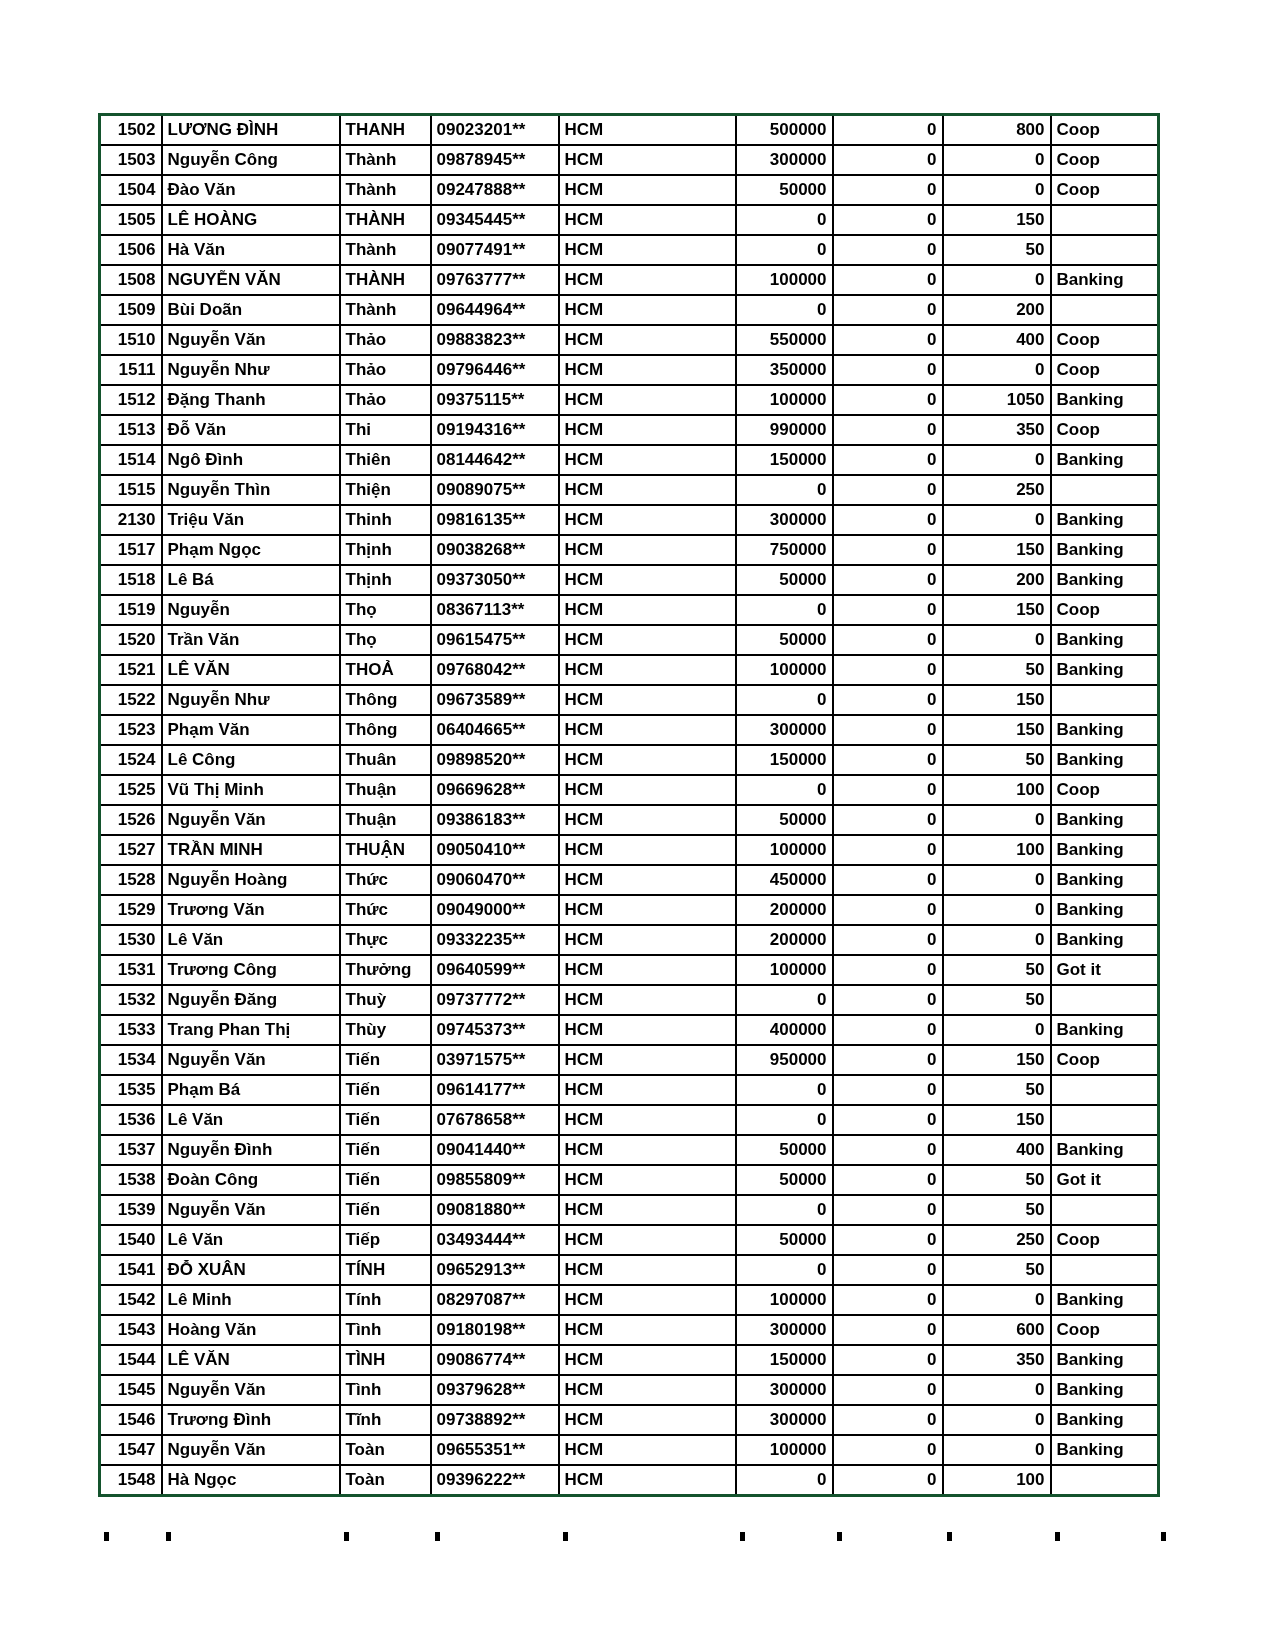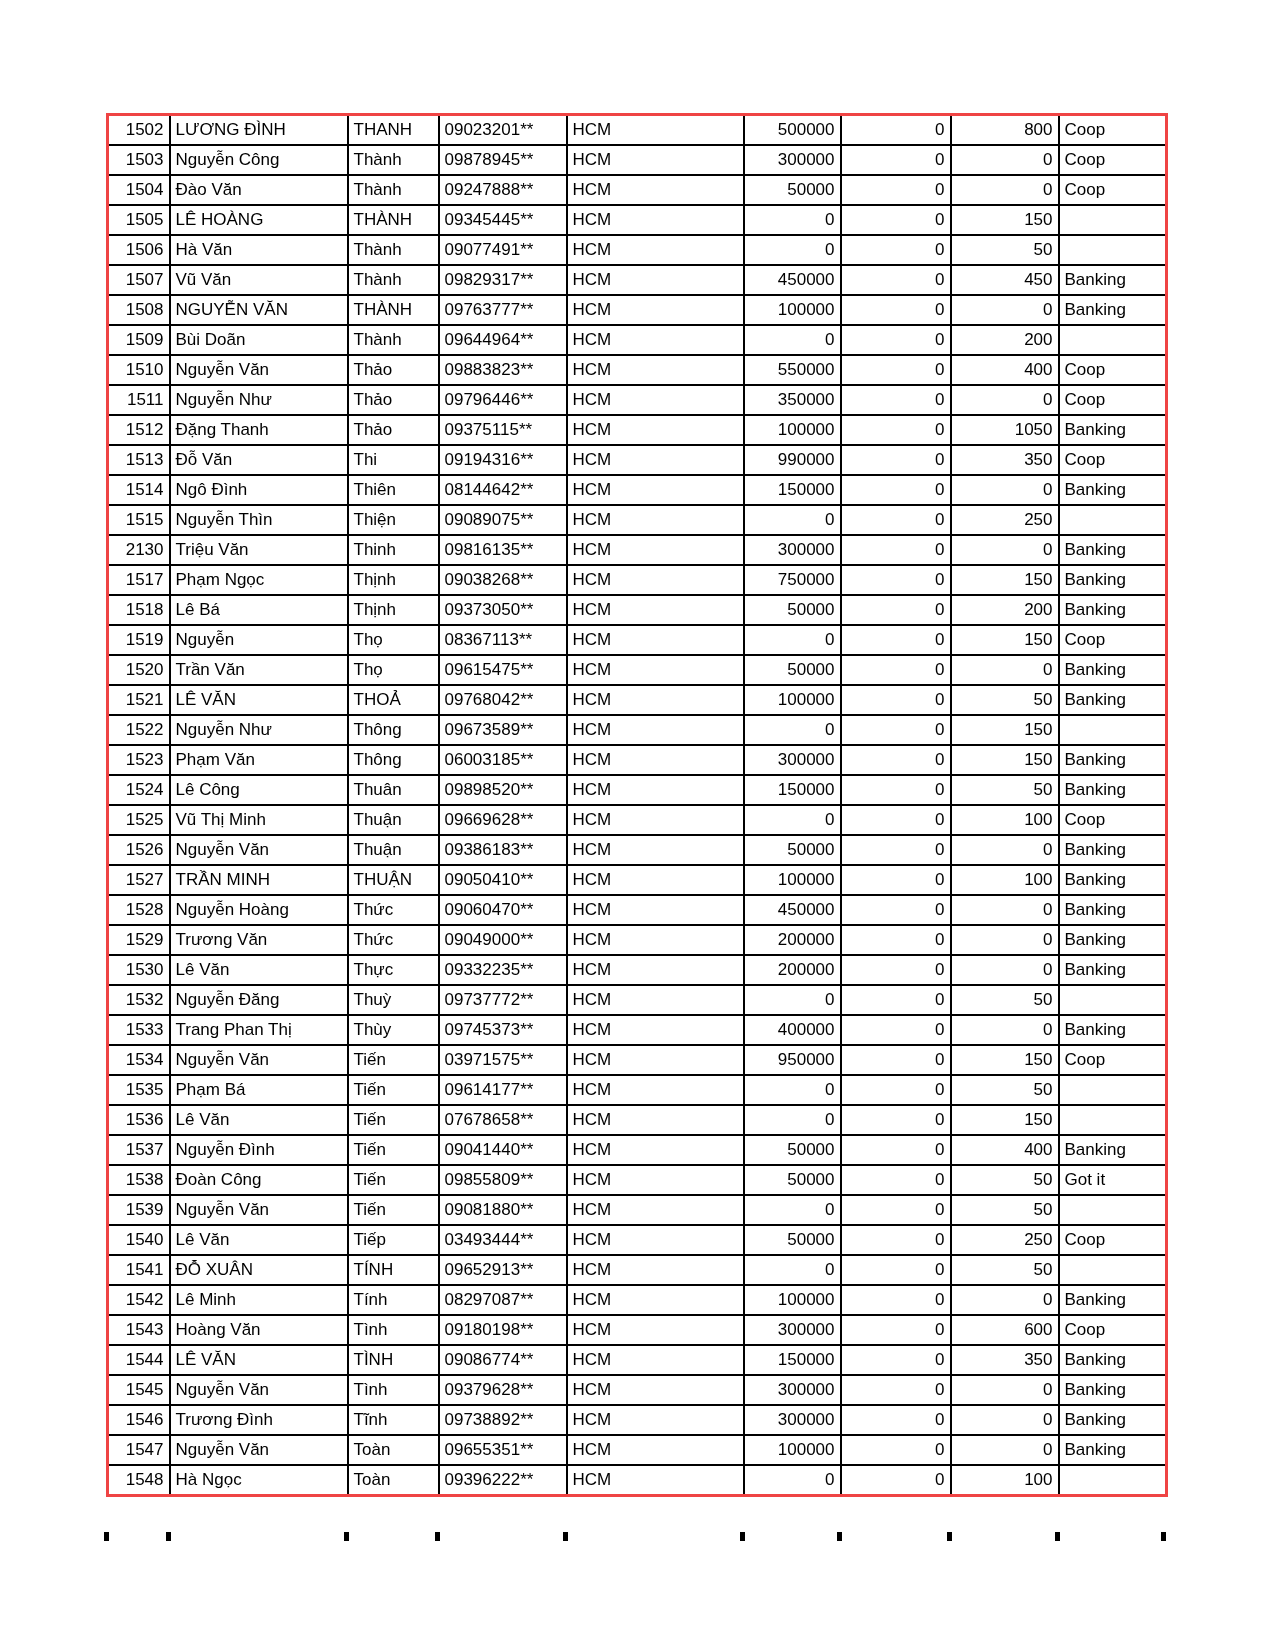--- a/index.html
+++ b/index.html
@@ -8,26 +8,27 @@
   }
   body {
     width: 1275px;
     height: 1650px;
     position: relative;
     background: #ffffff;
     font-family: "Liberation Sans", sans-serif;
   }
   .sheet-table {
     position: absolute;
-    left: 106px;
+    left: 98px;
     top: 113px;
     width: 1059px;
     border-collapse: collapse;
     table-layout: fixed;
-    border: 3px solid #ef4444;
+    border: 3px solid #14532d;
+    font-weight: bold;
   }
   .sheet-table td {
     border: 2px solid #000000;
     height: 28px;
     padding: 0 5px;
     font-size: 17px;
     line-height: 1.1;
     color: #000000;
     vertical-align: middle;
     white-space: nowrap;
@@ -120,31 +121,20 @@
         <td>Hà Văn</td>
         <td>Thành</td>
         <td>09077491**</td>
         <td>HCM</td>
         <td>0</td>
         <td>0</td>
         <td>50</td>
         <td></td>
       </tr>
       <tr>
-        <td>1507</td>
-        <td>Vũ Văn</td>
-        <td>Thành</td>
-        <td>09829317**</td>
-        <td>HCM</td>
-        <td>450000</td>
-        <td>0</td>
-        <td>450</td>
-        <td>Banking</td>
-      </tr>
-      <tr>
         <td>1508</td>
         <td>NGUYỄN VĂN</td>
         <td>THÀNH</td>
         <td>09763777**</td>
         <td>HCM</td>
         <td>100000</td>
         <td>0</td>
         <td>0</td>
         <td>Banking</td>
       </tr>
@@ -299,21 +289,21 @@
         <td>HCM</td>
         <td>0</td>
         <td>0</td>
         <td>150</td>
         <td></td>
       </tr>
       <tr>
         <td>1523</td>
         <td>Phạm Văn</td>
         <td>Thông</td>
-        <td>06003185**</td>
+        <td>06404665**</td>
         <td>HCM</td>
         <td>300000</td>
         <td>0</td>
         <td>150</td>
         <td>Banking</td>
       </tr>
       <tr>
         <td>1524</td>
         <td>Lê Công</td>
         <td>Thuân</td>
@@ -382,20 +372,31 @@
       <tr>
         <td>1530</td>
         <td>Lê Văn</td>
         <td>Thực</td>
         <td>09332235**</td>
         <td>HCM</td>
         <td>200000</td>
         <td>0</td>
         <td>0</td>
         <td>Banking</td>
+      </tr>
+      <tr>
+        <td>1531</td>
+        <td>Trương Công</td>
+        <td>Thưởng</td>
+        <td>09640599**</td>
+        <td>HCM</td>
+        <td>100000</td>
+        <td>0</td>
+        <td>50</td>
+        <td>Got it</td>
       </tr>
       <tr>
         <td>1532</td>
         <td>Nguyễn Đăng</td>
         <td>Thuỳ</td>
         <td>09737772**</td>
         <td>HCM</td>
         <td>0</td>
         <td>0</td>
         <td>50</td>

